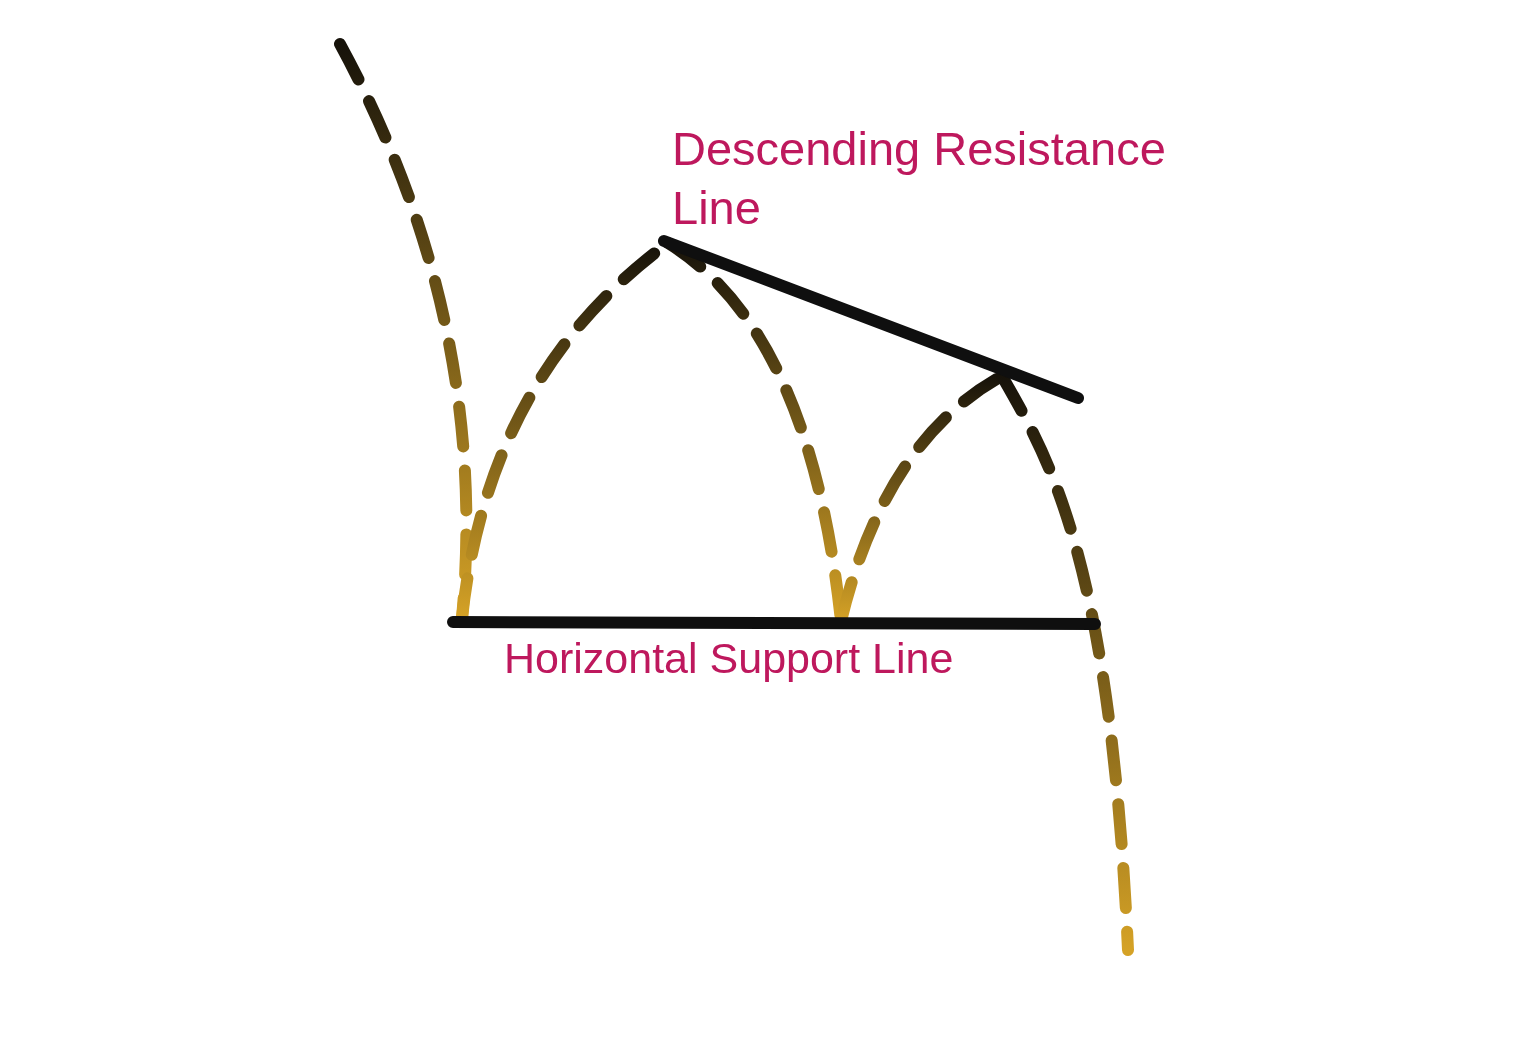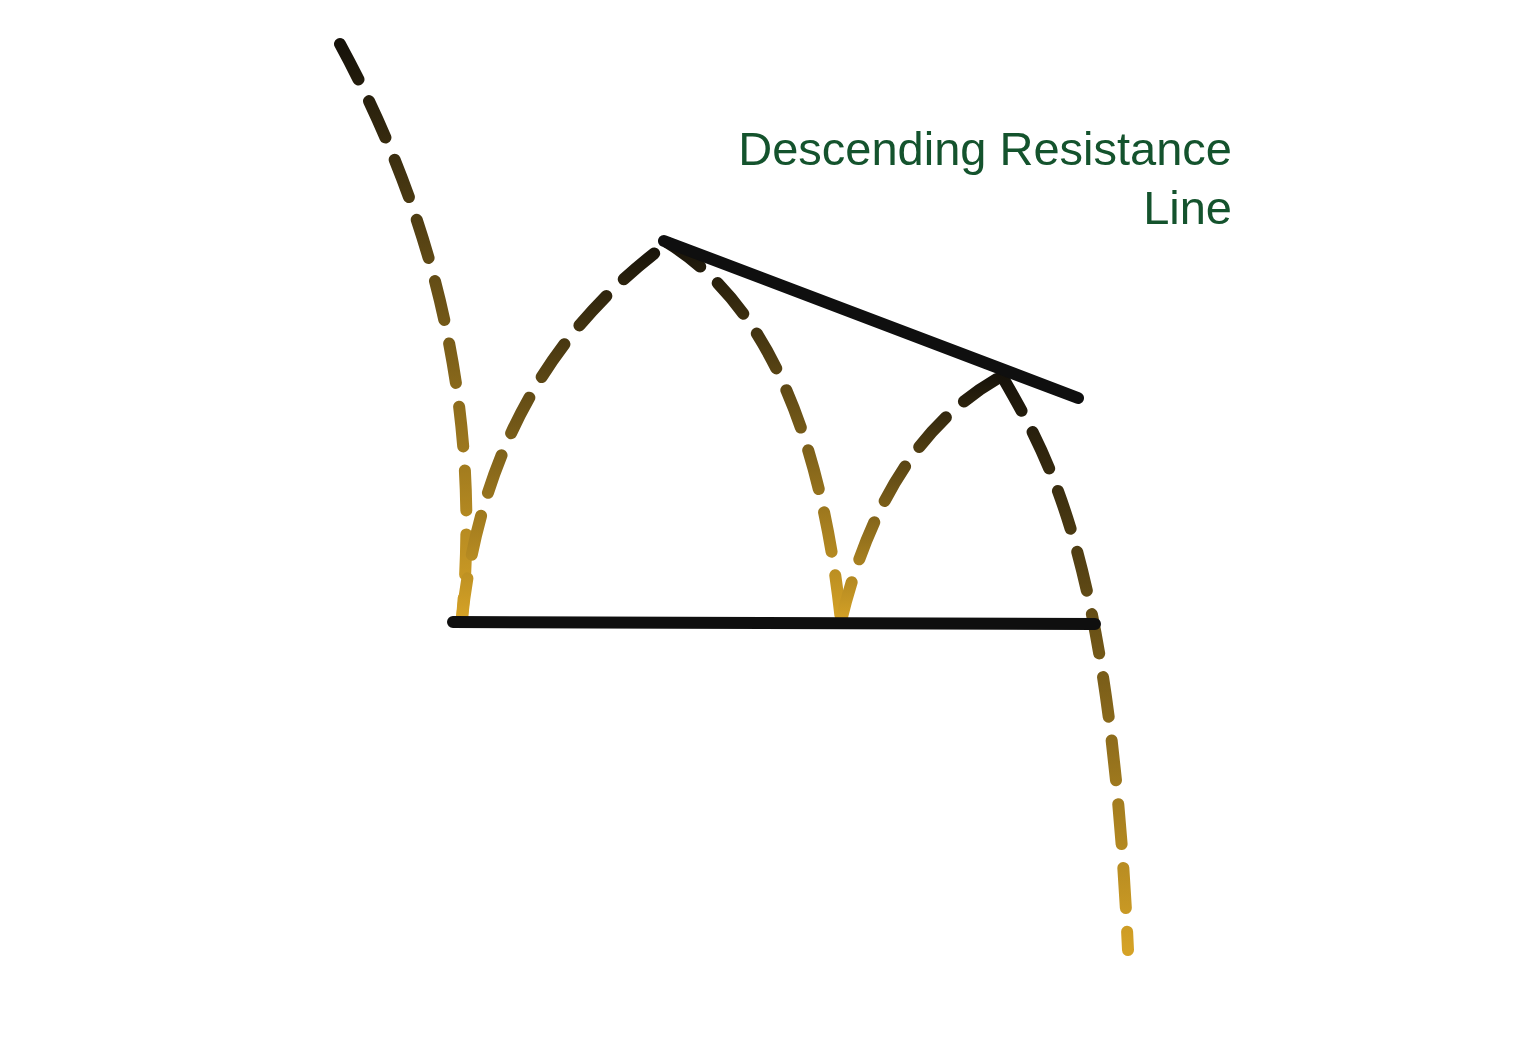--- a/index.html
+++ b/index.html
@@ -18,22 +18,22 @@
     stroke-linecap: round;
     stroke-dasharray: 40 24;
   }
   .solid {
     fill: none;
     stroke-width: 12;
     stroke-linecap: round;
   }
   .label {
     position: absolute;
-    color: #14532d;
-    text-align: right;
+    color: #be185d;
+    text-align: left;
     white-space: normal;
   }
   .label-title {
     left: 672px; top: 119px; width: 560px;
     font-size: 47px; line-height: 1.26;
   }
   .label-support {
     left: 504px; top: 634px; width: 600px;
     font-size: 43px; line-height: 1.15;
   }
@@ -72,14 +72,15 @@
     <path class="dash" stroke="url(#g-descent2)" d="M 668,243 Q 810,330 841,621"></path>
     <path class="dash" stroke="url(#g-rise2)" d="M 841,621 Q 885,440 1002,376"></path>
     <path class="dash" stroke="url(#g-descent3)" d="M 1002,376 C 1050,460 1110,560 1128,950"></path>
 
     <path class="solid" d="M 664,241 L 1078,398" stroke="#0f0f0f"></path>
     <path class="solid" d="M 453,622 L 1095,624" stroke="#0f0f0f"></path>
   </svg>
 
   <div class="label label-title">Descending Resistance Line</div>
 
+  <div class="label label-support">Horizontal Support Line</div>
 
 </div>
 
 </body></html>

